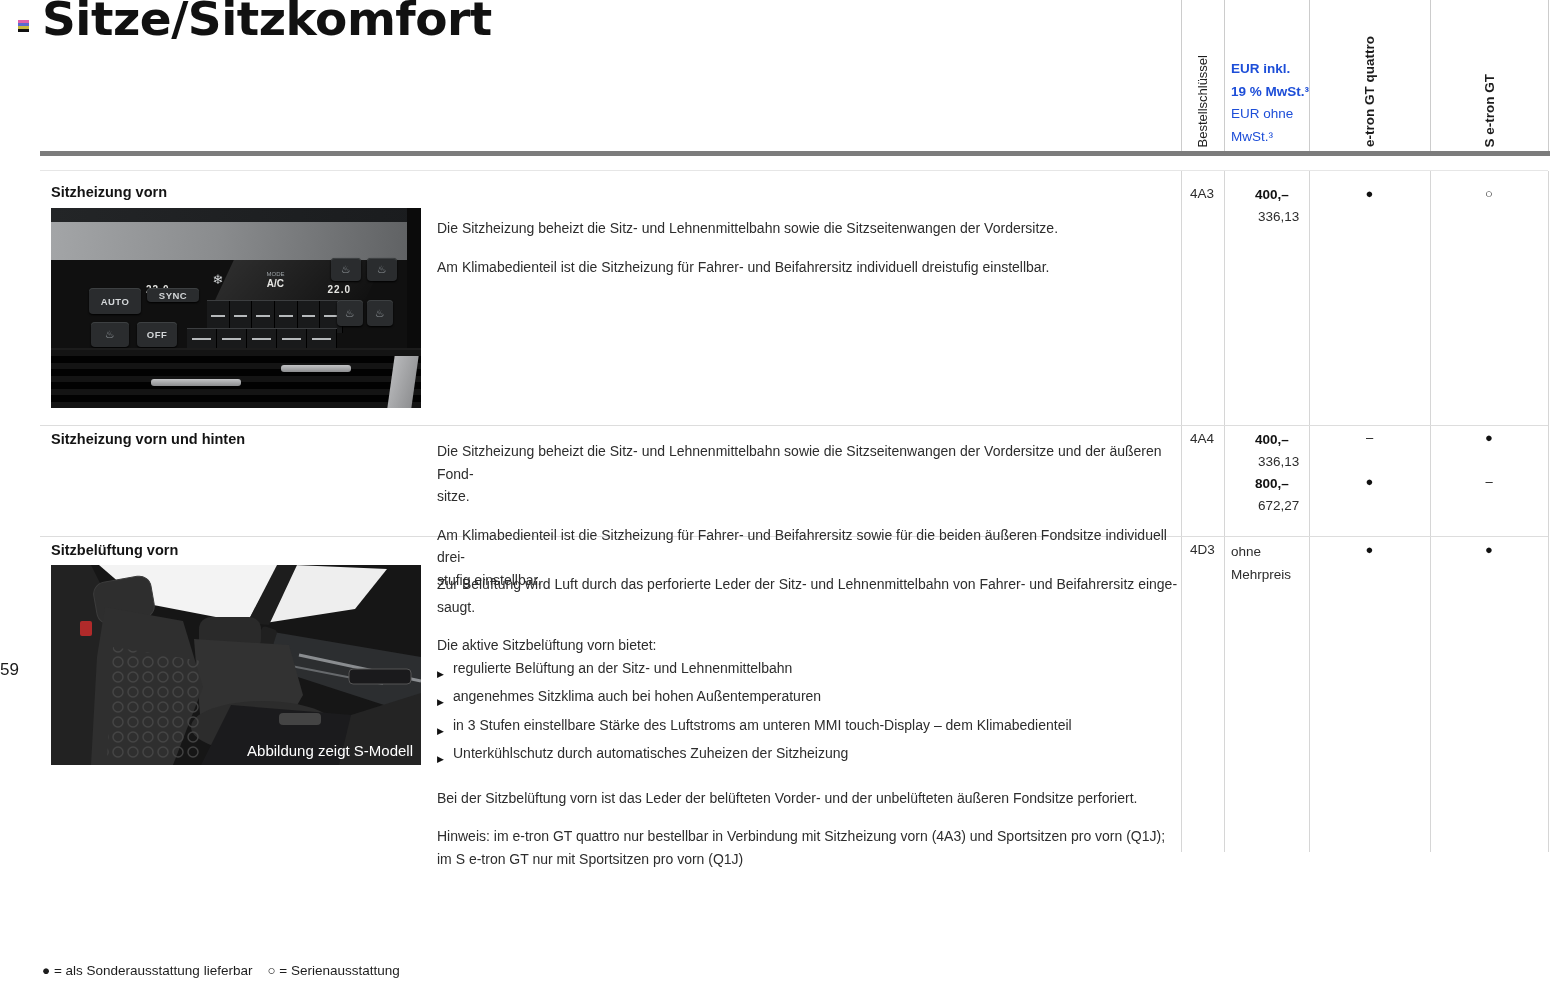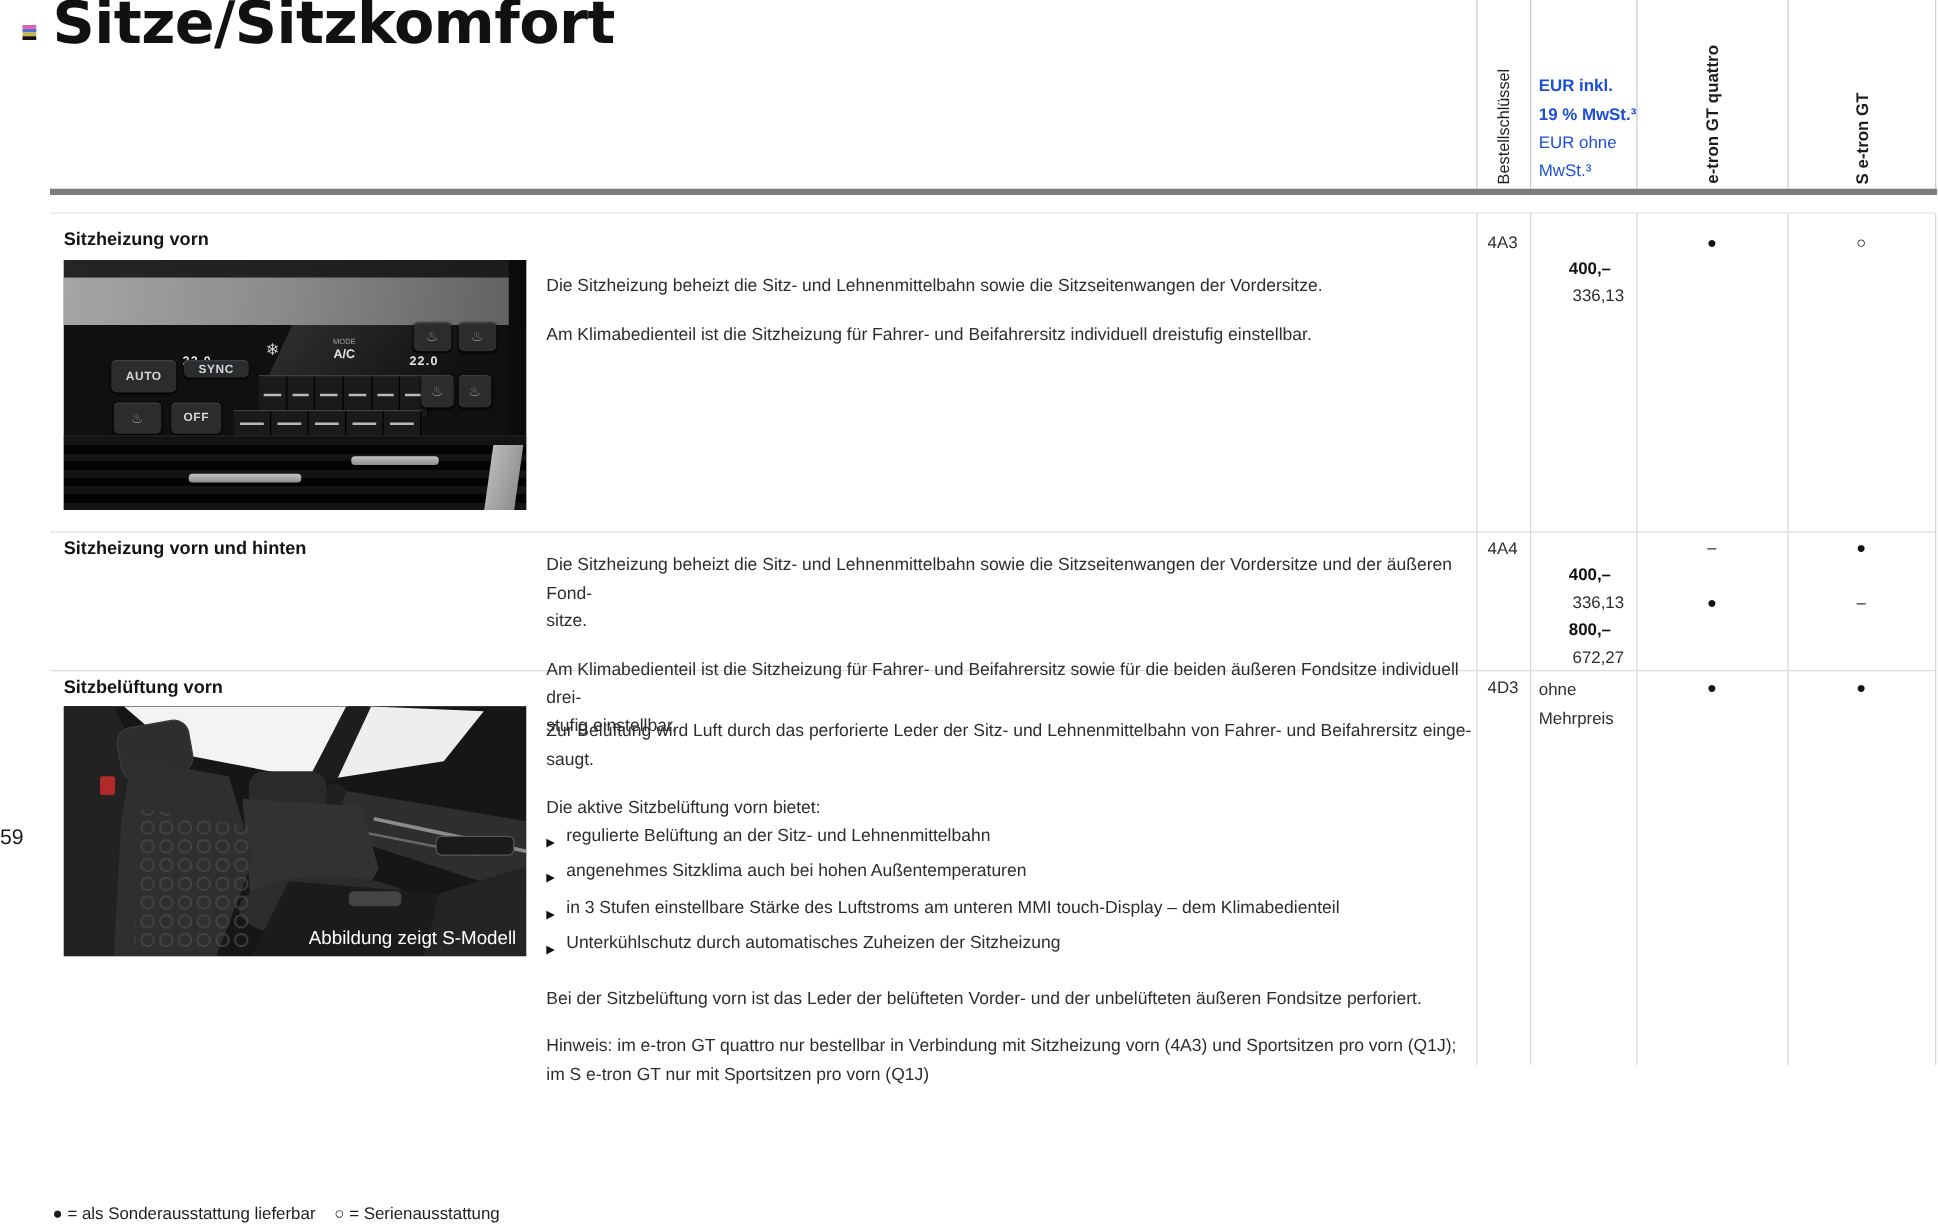--- a/index.html
+++ b/index.html
@@ -33,21 +33,21 @@
   
   .row-title { position:absolute; left:51px; font-size:14.5px; font-weight:bold; color:#141414; }
   .desc { position:absolute; left:437px; width:758px; font-size:14px; color:#2d2d2d; }
   .desc p { margin:16px 0 11px 0; line-height:22.5px; white-space:pre-line; }
   .desc p.tight { margin-bottom:0; }
   .bullets { margin:0 0 11px 0; }
   .bullet-row { display:flex; line-height:22.5px; }
   .bullet-row .mk { width:16px; font-size:9px; padding-top:6px; color:#111; flex:none; }
 
   .cell-code { position:absolute; left:1190px; font-size:13.5px; color:#2d2d2d; }
-  .price-block { position:absolute; left:1255px; font-size:13.5px; line-height:22px;margin-top:20px; }
+  .price-block { position:absolute; left:1255px; font-size:13.5px; line-height:22px; }
   .price-block .pg { font-weight:bold; color:#111; }
   .price-block .pn { color:#2d2d2d; padding-left:3px; }
   .price-note { position:absolute; left:1231px; font-size:13.5px; line-height:22.5px; color:#2d2d2d; }
   .sym { position:absolute; text-align:center; font-size:13px; color:#111; }
   .sym.q { left:1309px; width:121px; }
   .sym.s { left:1430px; width:118px; }
 
   .page-num { position:absolute; left:0px; top:660px; font-size:17px; color:#1a1a1a; }
 
   .legend { position:absolute; left:42px; top:963px; display:flex; gap:15px; font-size:13.5px; color:#1d1d1d; }

